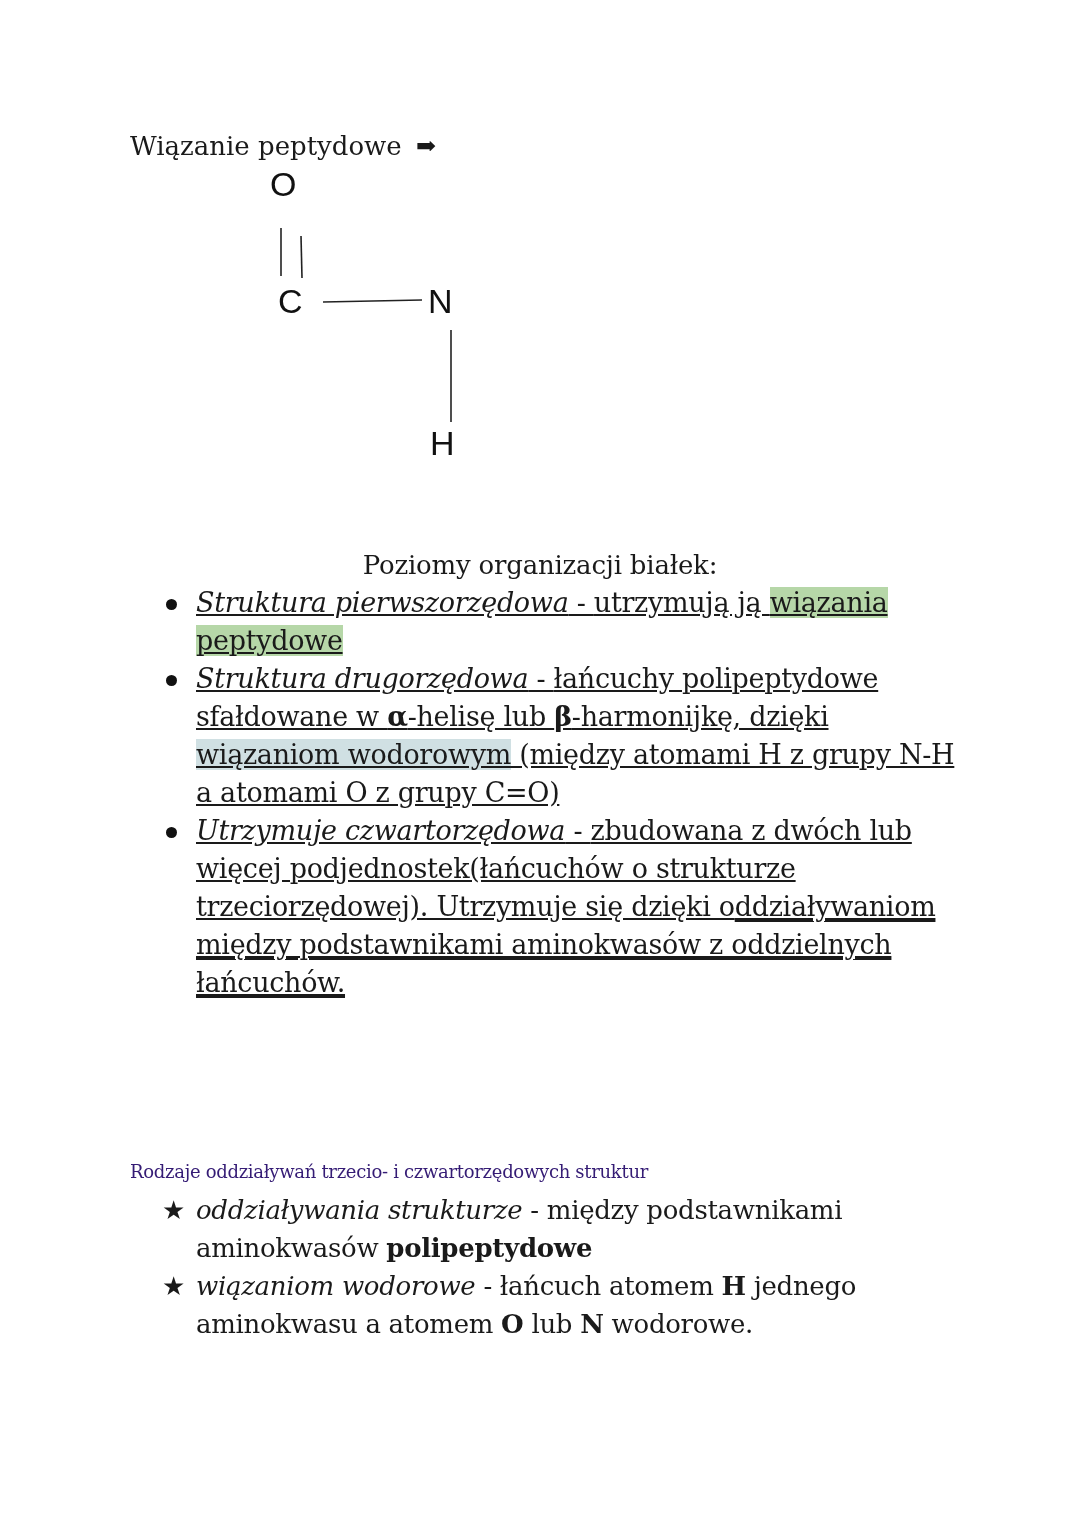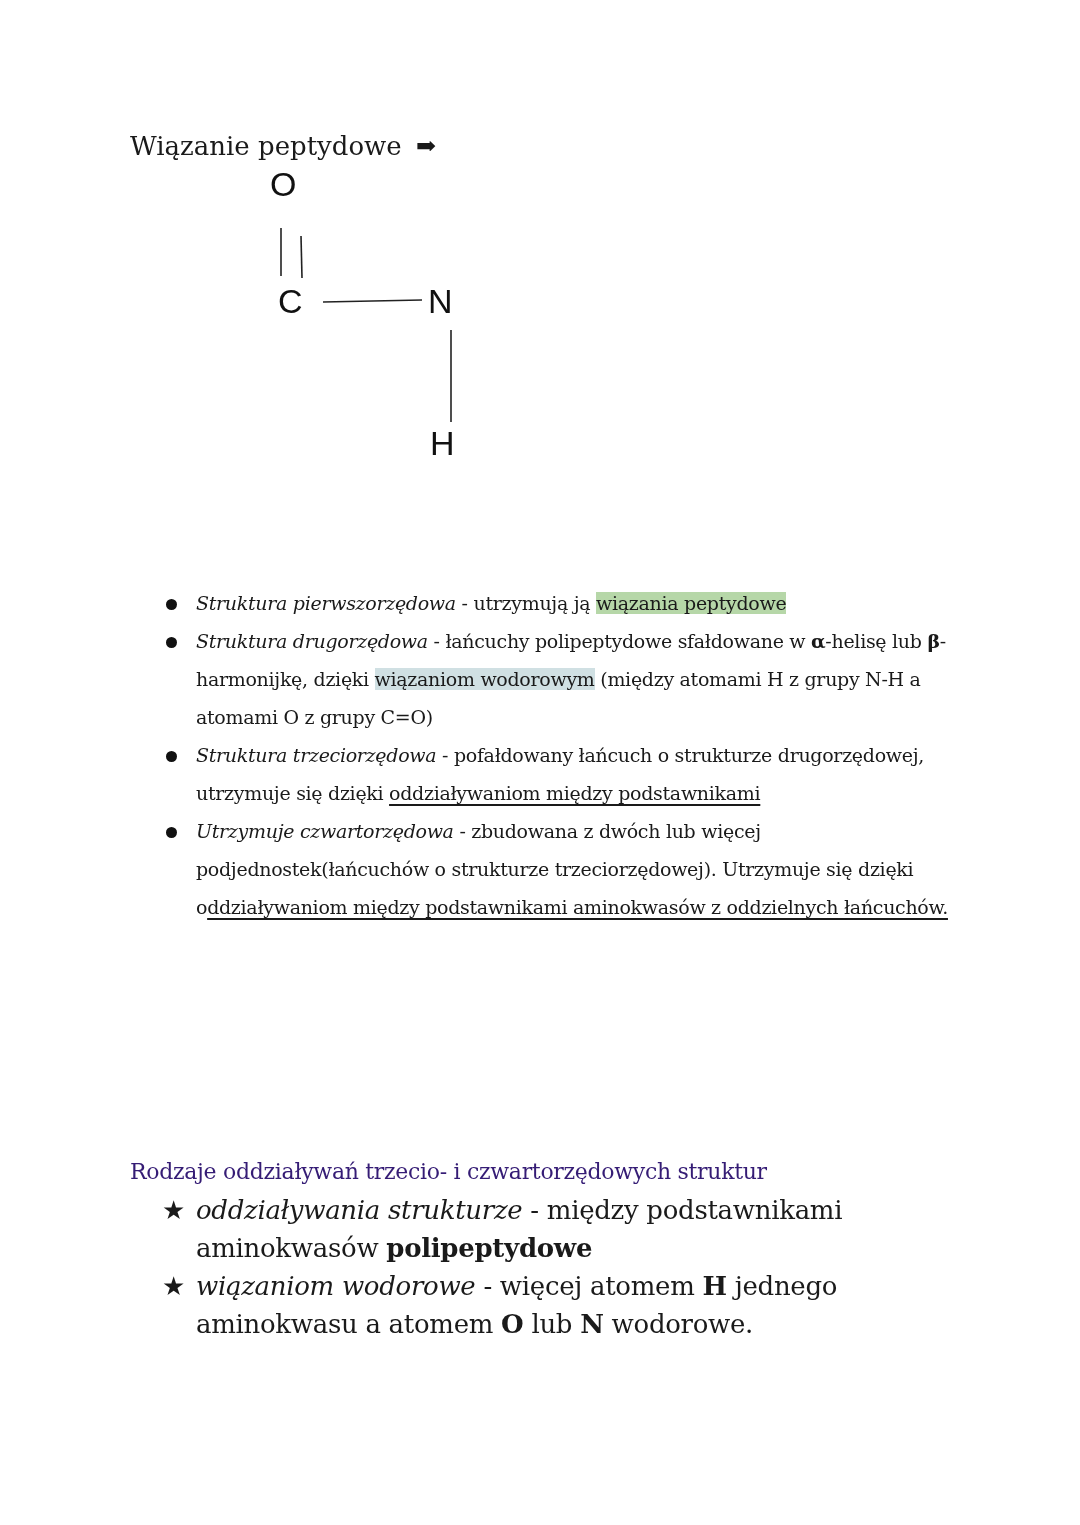--- a/index.html
+++ b/index.html
@@ -64,43 +64,44 @@
       left: 160px;
       top: 584px;
       width: 800px;
       margin: 0;
       padding: 0;
       list-style: none;
     }
     .levels li {
       position: relative;
       padding-left: 36px;
-      font-size: 19px;
+      font-size: 27px;
       line-height: 38px;
       letter-spacing: -0.3px;
+      text-decoration: underline;
     }
     .levels li .bullet {
       position: absolute;
       left: 6px;
       top: 15px;
       width: 11px;
       height: 11px;
       border-radius: 50%;
       background: #111;
     }
     .hl-green { background: #b6d7a8; }
     .hl-blue { background: #d0e0e3; }
     .u { text-decoration: underline; text-underline-offset: 4px; text-decoration-thickness: 1.5px; }
     .it { font-style: italic; }
     .b { font-weight: bold; }
     .interactions-heading {
       position: absolute;
       left: 130px;
       top: 1153px;
-      font-size: 22px;
+      font-size: 18px;
       line-height: 38px;
       color: #351c75;
       white-space: nowrap;
       letter-spacing: -0.3px;
     }
     .interactions {
       position: absolute;
       left: 162px;
       top: 1191px;
       width: 800px;
@@ -142,46 +143,43 @@
       <line x1="68" y1="142" x2="167" y2="140" stroke="#222" stroke-width="1.6"></line>
 
       <line x1="196" y1="170" x2="196" y2="262" stroke="#222" stroke-width="1.6"></line>
     </svg>
     <span class="atom" style="left:15px;top:7px;">O</span>
     <span class="atom" style="left:23px;top:124px;">C</span>
     <span class="atom" style="left:173px;top:124px;">N</span>
     <span class="atom" style="left:175px;top:266px;">H</span>
   </div>
 
+  <div class="section-heading">Poziomy organizacji białek:</div>
 
   <ul class="levels">
     <li>
       <span class="bullet"></span>
       <span class="it">Struktura pierwszorzędowa</span><span> - </span><span>utrzymują ją </span><span class="hl-green">wiązania peptydowe</span>
     </li>
     <li>
       <span class="bullet"></span>
       <span class="it">Struktura drugorzędowa</span><span> - </span><span>łańcuchy polipeptydowe sfałdowane w </span><span class="b">α</span><span>-helisę lub </span><span class="b">β</span><span>-harmonijkę, dzięki </span><span class="hl-blue">wiązaniom wodorowym</span><span> (między atomami H z grupy N-H a atomami O z grupy C=O)</span>
-    </li>
-    <li>
-      <span class="bullet"></span>
-      <span class="it">Struktura trzeciorzędowa</span><span> - </span><span>pofałdowany łańcuch o strukturze drugorzędowej, utrzymuje się dzięki </span><span class="u">oddziaływaniom między podstawnikami</span>
     </li>
     <li>
       <span class="bullet"></span>
       <span class="it">Utrzymuje czwartorzędowa</span><span> - </span><span>zbudowana z dwóch lub więcej podjednostek(łańcuchów o strukturze trzeciorzędowej). Utrzymuje się dzięki o</span><span class="u">ddziaływaniom między podstawnikami aminokwasów z oddzielnych łańcuchów.</span>
     </li>
   </ul>
 
   <div class="interactions-heading">Rodzaje oddziaływań trzecio- i czwartorzędowych struktur</div>
 
   <ul class="interactions">
     <li>
       <span class="star">★</span>
       <span class="it">oddziaływania strukturze</span><span> - </span><span>między podstawnikami aminokwasów </span><span class="b">polipeptydowe</span>
     </li>
     <li>
       <span class="star">★</span>
-      <span class="it">wiązaniom wodorowe</span><span> - </span><span>więcej atomem </span><span class="b">H</span><span> jednego aminokwasu a atomem </span><span class="b">O</span><span> lub </span><span class="b">N</span><span> wodorowe.</span>
+      <span class="it">wiązaniom wodorowe</span><span> - </span><span>łańcuch atomem </span><span class="b">H</span><span> jednego aminokwasu a atomem </span><span class="b">O</span><span> lub </span><span class="b">N</span><span> wodorowe.</span>
     </li>
   </ul>
 
 </div>
 
 </body></html>

